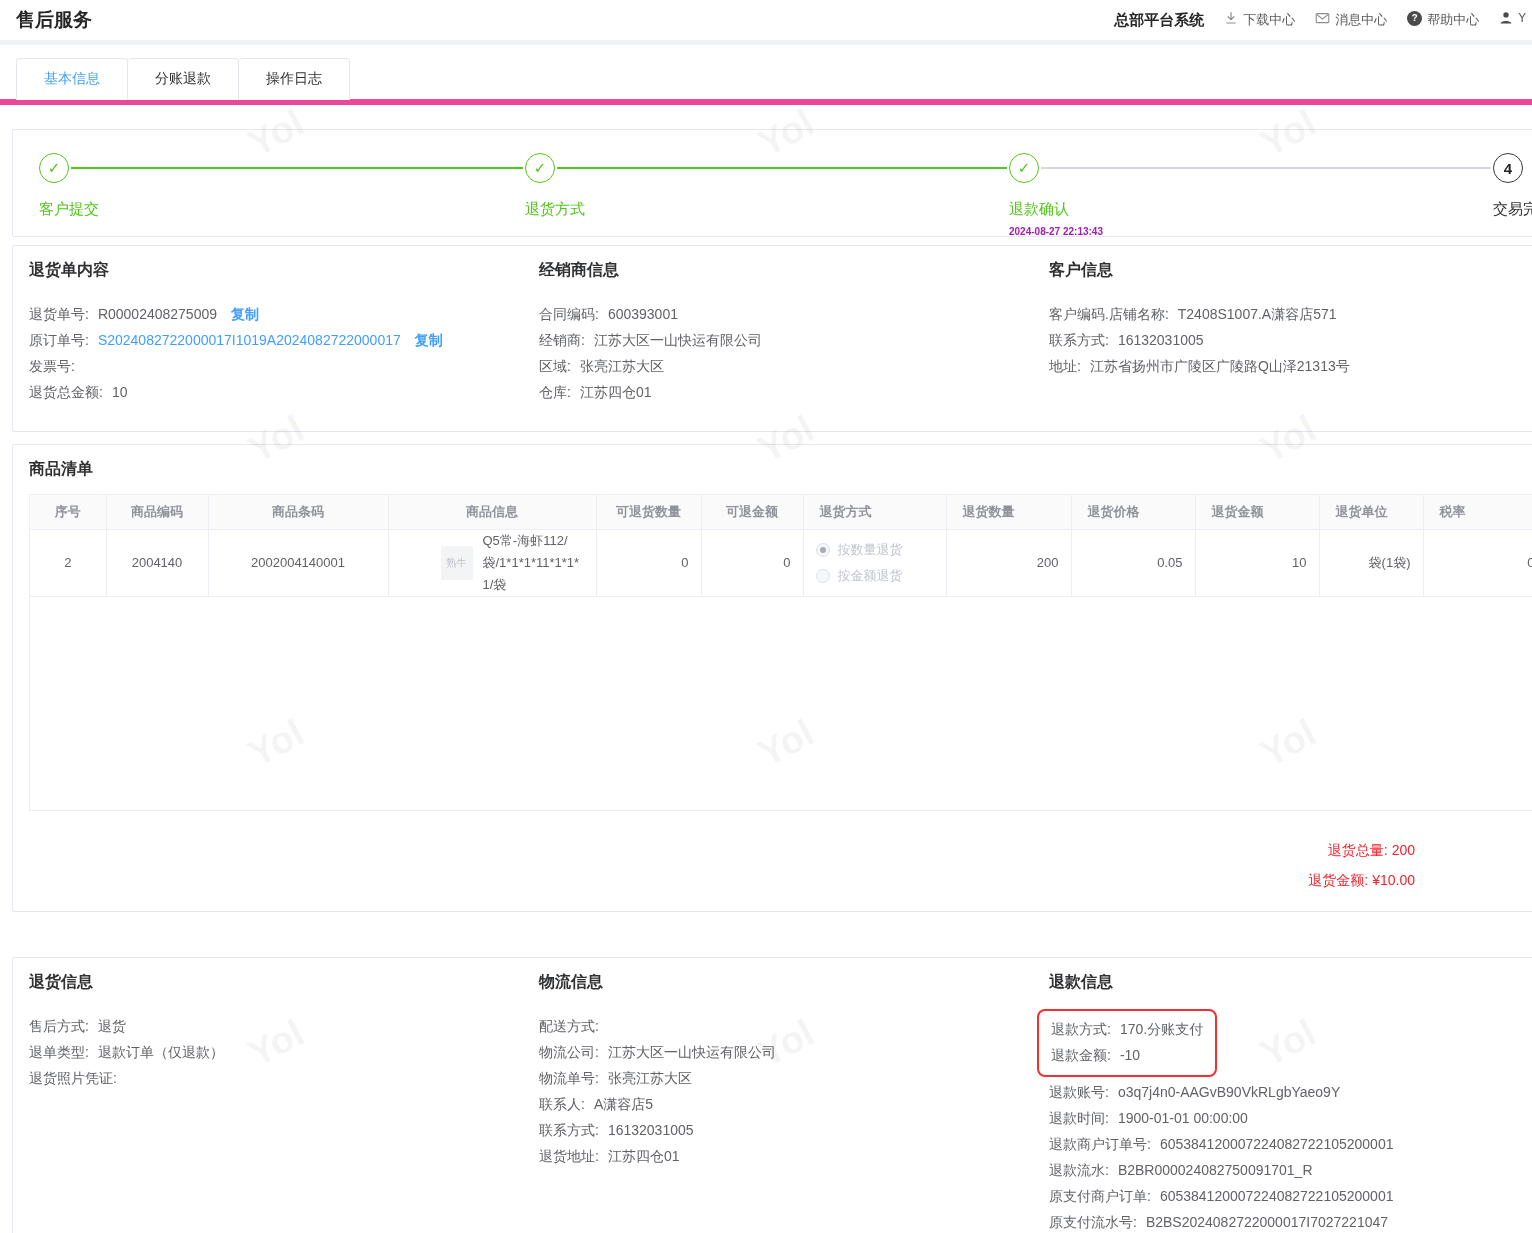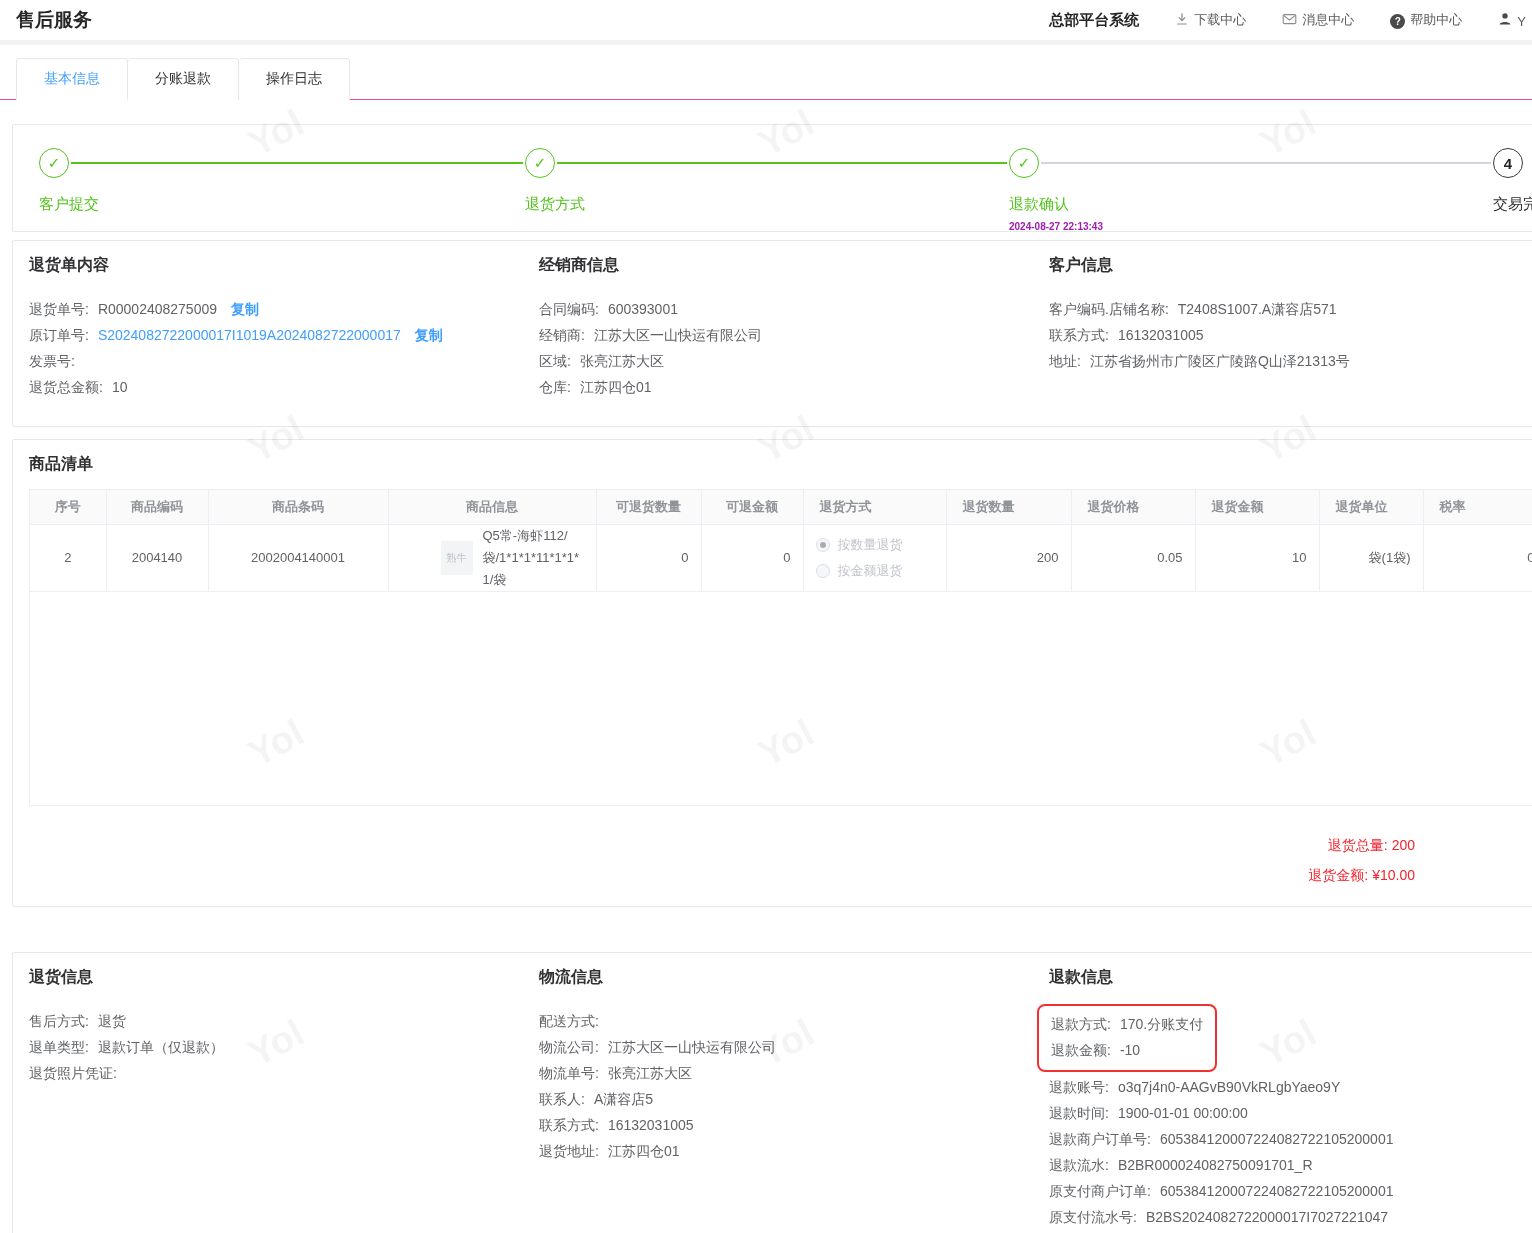--- a/index.html
+++ b/index.html
@@ -2,28 +2,28 @@
 <html><head>
 <meta charset="utf-8">
 <style>
   * { box-sizing: border-box; margin: 0; padding: 0; }
   html,body { width:1532px; height:1233px; overflow:hidden; background:#fff;
     font-family:"Liberation Sans","DejaVu Sans",sans-serif; color:#606266; }
 
   
   .top-header { height:40px; display:flex; justify-content:space-between; align-items:center; padding:0 6px 0 16px; background:#fff; }
   .page-title { font-size:19px; font-weight:bold; color:#262626; }
-  .header-right { display:flex; align-items:center; gap:36px; font-size:13px; color:#595959; white-space:nowrap; }
+  .header-right { display:flex; align-items:center; gap:20px; font-size:13px; color:#595959; white-space:nowrap; }
   .system-name { font-size:15px; font-weight:bold; color:#262626; }
-  .header-link { display:flex; align-items:flex-end; gap:5px; cursor:pointer; color:#595959; }
+  .header-link { display:flex; align-items:flex-start; gap:5px; cursor:pointer; color:#595959;font-family:Liberation Mono, monospace; }
   .q-icon { width:15px; height:15px; border-radius:50%; background:#4a4a4a; color:#fff; font-size:10px; font-weight:bold; display:inline-flex; align-items:center; justify-content:center; }
   .gray-strip { height:5px; background:#f1f2f4; }
 
   
-  .tabbar { display:flex; padding:13px 0 0 16px; border-bottom:1px solid #ec4899; background:#fff; }
+  .tabbar { display:flex; padding:13px 0 0 16px; border-bottom:6px solid #ec4899; background:#fff; }
   .tab { padding:11px 27px; font-size:14px; color:#303133; background:#fff; border:1px solid #e4e7ed; border-bottom:none; border-radius:4px 4px 0 0; margin-bottom:-1px; cursor:pointer; }
   .tab + .tab { border-left:none; }
   .tab.active { color:#409eff; border-bottom:1px solid #fff; }
 
   
   .card { position:relative; margin-left:12px; width:1548px; background:#fff; border:1px solid #e4e7ed; border-radius:2px; }
   .section-title { font-size:16px; font-weight:bold; color:#303133; }
 
   
   .steps-card { margin-top:24px; height:108px; }

